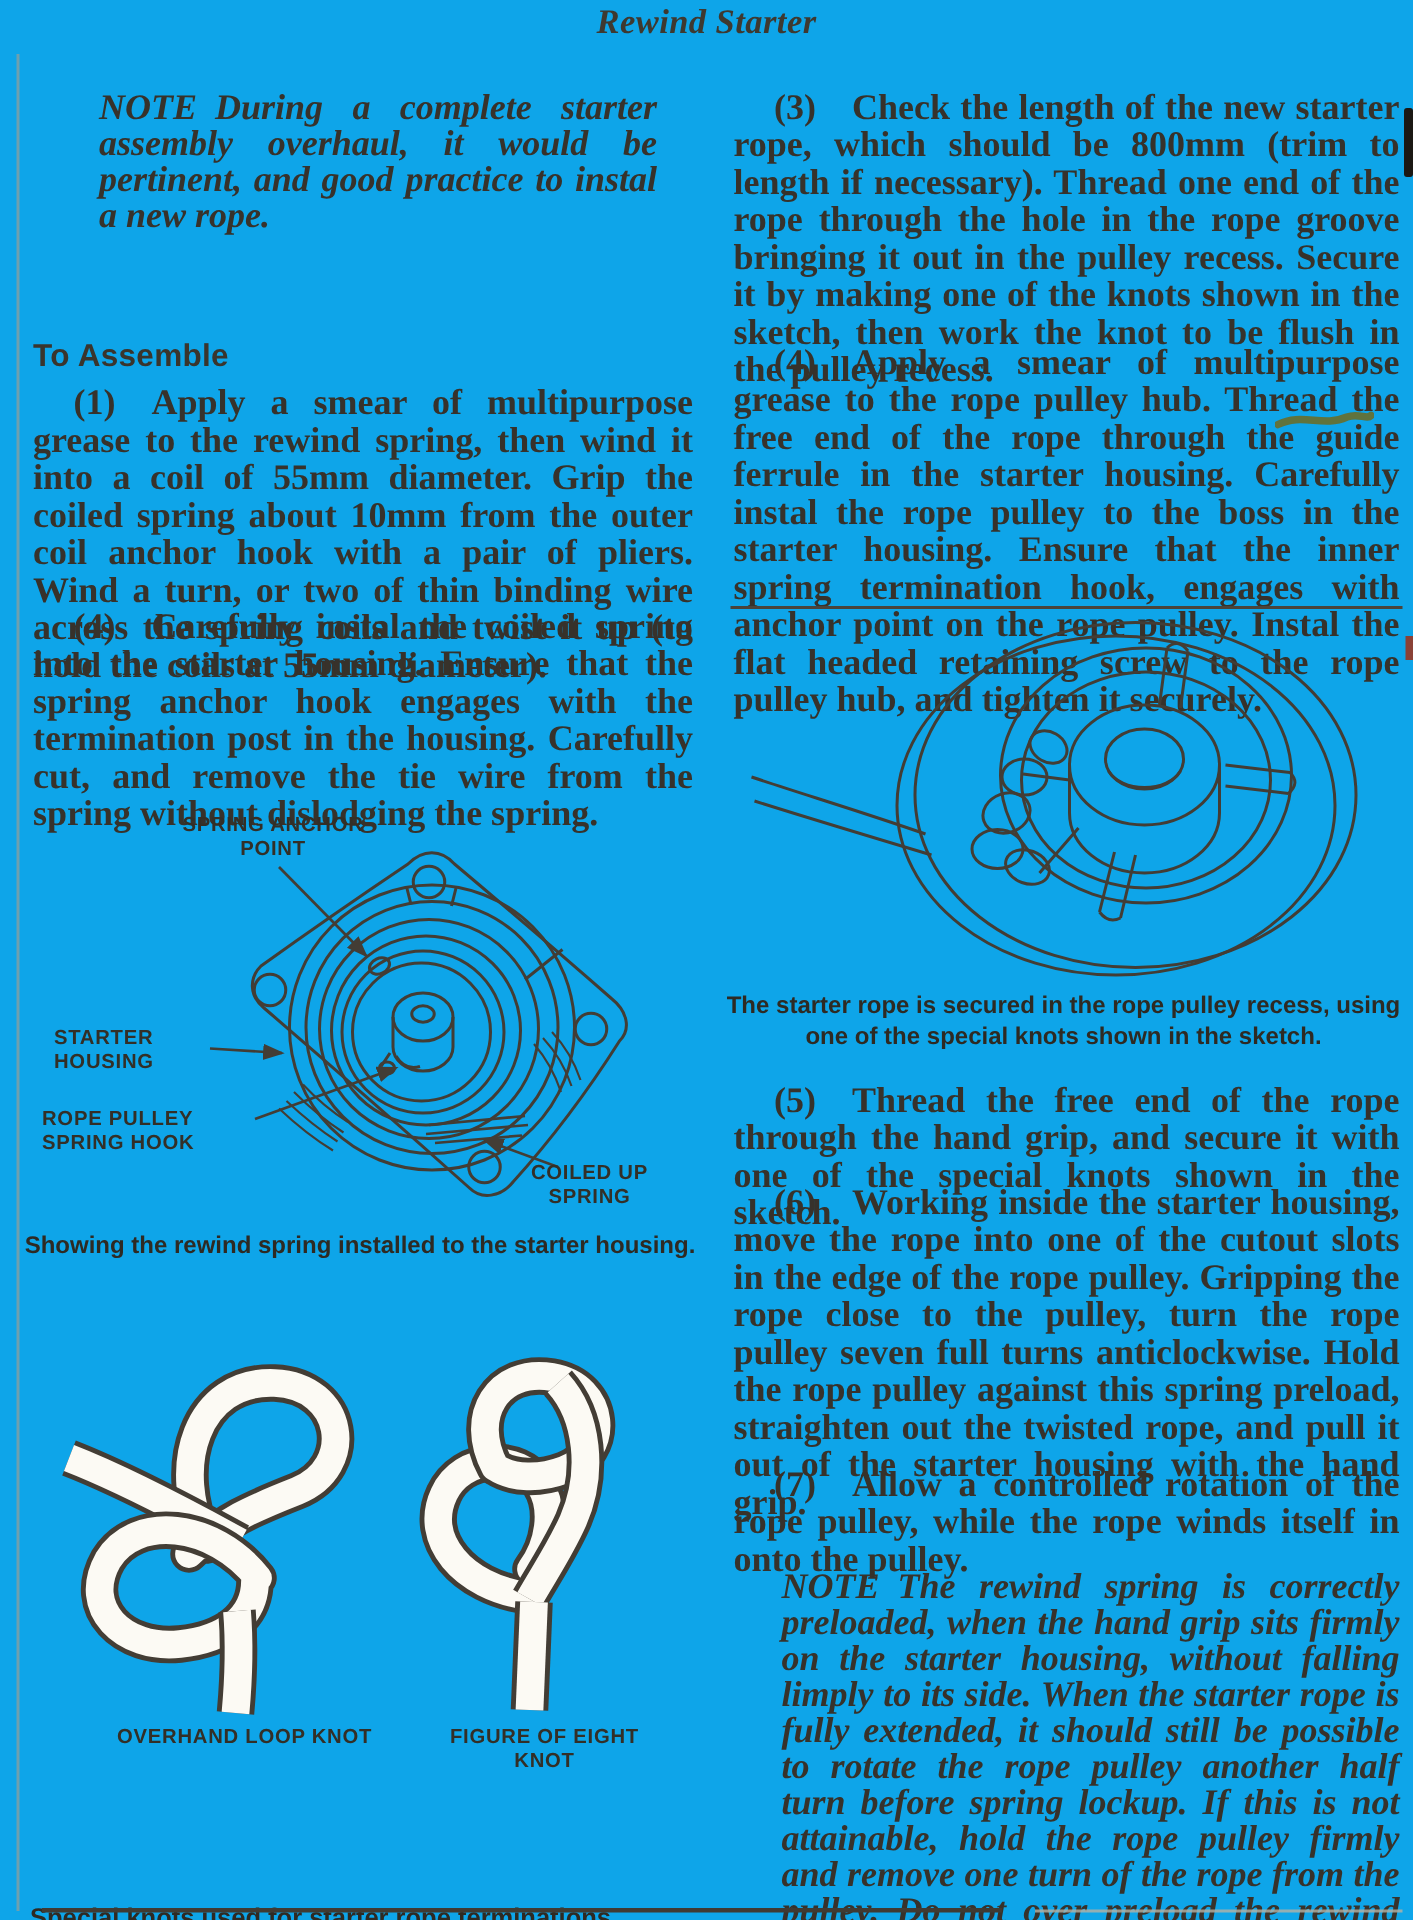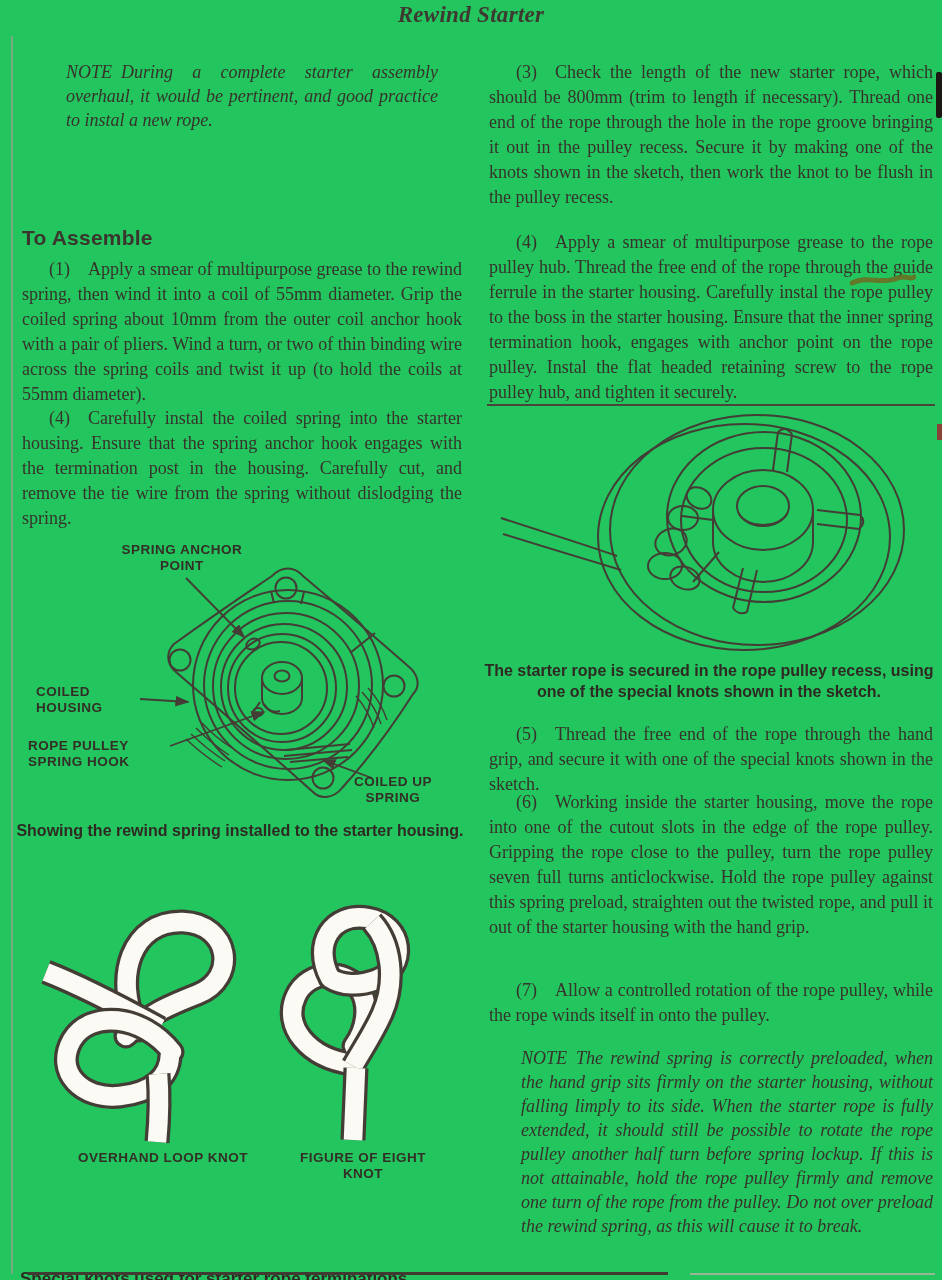--- a/index.html
+++ b/index.html
@@ -1,20 +1,20 @@
 <!DOCTYPE html>
 <html><head>
 <meta charset="utf-8">
 <style>
   html,body{margin:0;padding:0;background:#fcfaf4;}
-  .page{position:relative;width:942px;height:1280px;background:#22c55e;
+  .page{position:relative;width:942px;height:1280px;background:#0ea5e9;
         font-family:"Liberation Serif",serif;color:#37322b;overflow:hidden;}
   .title{position:absolute;top:2px;left:0;width:942px;text-align:center;
          font-weight:bold;font-style:italic;font-size:23px;color:#3e3930;letter-spacing:.3px;}
-  .para{position:absolute;font-size:18px;line-height:25px;text-align:justify;text-indent:27px;}
+  .para{position:absolute;font-size:24px;line-height:25px;text-align:justify;text-indent:27px;font-weight:bold;}
   .lcol{left:22px;width:440px;}
   .rcol{left:489px;width:444px;}
   .note{font-style:italic;line-height:24px;text-indent:0;}
   .h-assemble{position:absolute;left:22px;top:226px;font-family:"Liberation Sans",sans-serif;
         font-weight:bold;font-size:21px;color:#3a352d;letter-spacing:.2px;}
   .caption{position:absolute;font-family:"Liberation Sans",sans-serif;font-weight:bold;
         font-size:16px;line-height:21px;text-align:center;color:#2e2a23;}
   .figlabel{position:absolute;font-family:Liberation Sans, sans-serif;font-weight:bold;
         font-size:13.5px;line-height:16px;text-align:center;color:#332f27;letter-spacing:.5px;}
   .figure{position:absolute;}
@@ -83,21 +83,21 @@
       <path class="ink" style="stroke-width:1.4" d="M336,158 Q348,172 354,190 M342,154 Q355,168 361,186 M348,150 Q361,164 367,182"></path>
 
       <path class="ink" style="stroke-width:1.8" d="M266,212 L330,206 M264,218 L332,212 M270,224 L328,219"></path>
 
       <path class="ink" style="stroke-width:1.8" marker-end="url(#arr)" d="M166,40 L224,99"></path>
       <path class="ink" style="stroke-width:1.8" marker-end="url(#arr)" d="M120,161 L168,164"></path>
       <path class="ink" style="stroke-width:1.8" marker-end="url(#arr)" d="M150,208 L244,174"></path>
       <path class="ink" style="stroke-width:1.8" marker-end="url(#arr)" d="M352,240 L303,222"></path>
     </svg>
     <div class="figlabel" style="left:82px;top:4px;width:160px;">SPRING ANCHOR POINT</div>
-    <div class="figlabel" style="left:16px;top:146px;width:92px;text-align:left;">COILED HOUSING</div>
+    <div class="figlabel" style="left:16px;top:146px;width:92px;text-align:left;">STARTER HOUSING</div>
     <div class="figlabel" style="left:8px;top:200px;width:120px;text-align:left;">ROPE PULLEY SPRING HOOK</div>
     <div class="figlabel" style="left:312px;top:236px;width:122px;">COILED UP SPRING</div>
   </div>
 
   <div class="caption" style="left:16px;top:820px;width:448px;">Showing the rewind spring installed to the starter housing.</div>
 
   <div class="figure" style="left:20px;top:882px;width:442px;height:312px;">
     <svg width="442" height="262" viewBox="0 0 442 262">
 
       <g>

